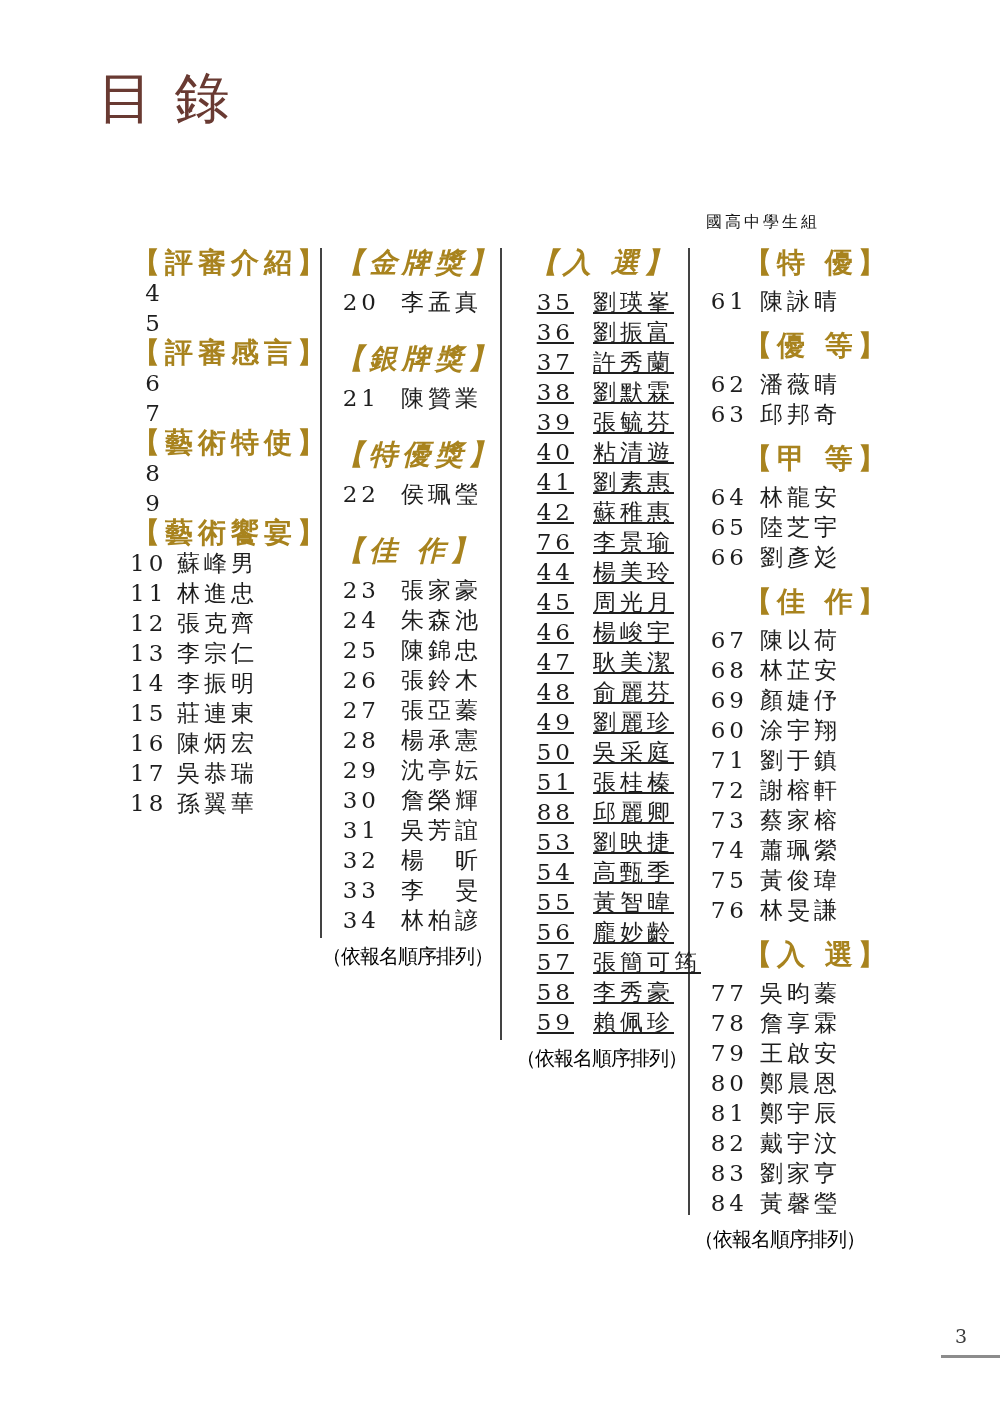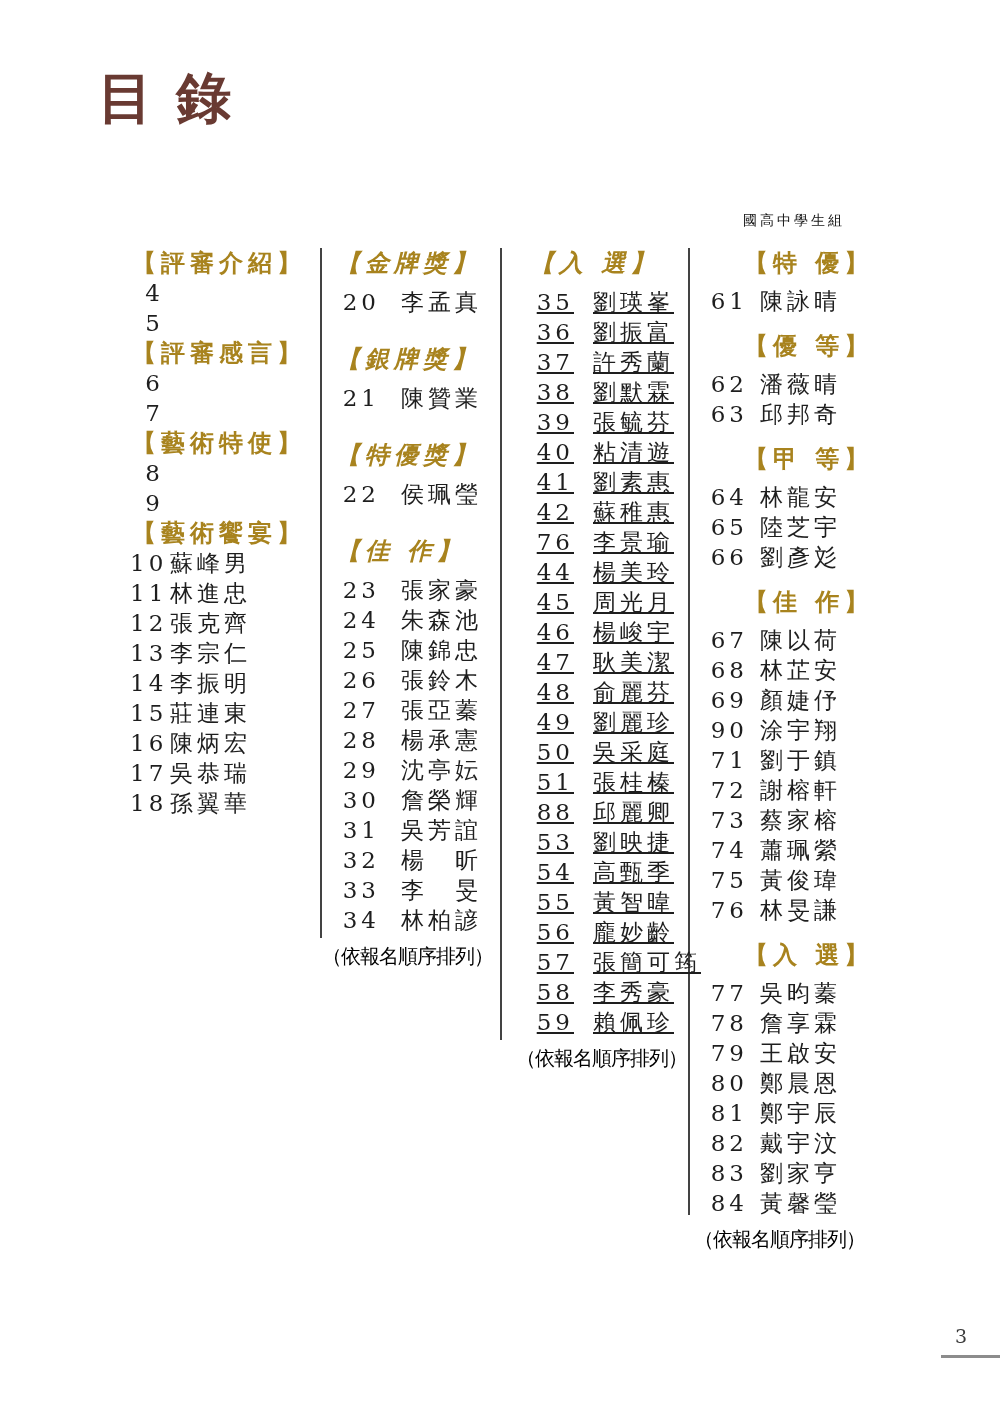--- a/index.html
+++ b/index.html
@@ -7,61 +7,61 @@
     position:relative;
     width:1000px; height:1414px;
     margin:0 auto;
     background:#ffffff;
     font-family:"DejaVu Serif","Liberation Serif",serif;
     color:#1e1e1e;
     overflow:hidden;
   }
   .title {
     position:absolute; left:98px; top:62px;
-    font-size:55px; font-weight:bold;
+    font-size:55px; font-weight:normal;
     color:#693a32;
     letter-spacing:2px;
     white-space:pre;
   }
   .group-label {
     position:absolute; left:706px; top:212px; width:176px;
-    text-align:center;
-    font-size:14px; letter-spacing:3px;
+    text-align:left;
+    font-size:16px; letter-spacing:3px;
     color:#141414;
     white-space:pre;
     font-family:Liberation Serif, serif;
   }
   .vline { position:absolute; width:2px; background:#434343; }
   .v1 { left:320px; top:248px; height:690px; }
   .v2 { left:500px; top:248px; height:792px; }
   .v3 { left:688px; top:248px; height:967px; }
 
   .col { position:absolute; top:248px; }
   .col1 { left:130px; width:188px; }
   .col2 { left:334px; width:164px; }
   .col3 { left:528px; width:158px; }
   .col4 { left:706px; width:178px; }
 
   .sec-header {
     height:30px; line-height:30px;
-    font-size:24px; font-weight:bold;
+    font-size:28px; font-weight:bold;
     letter-spacing:5px;
     color:#a8831e;
     white-space:pre;
     padding-left:2px;
   }
   .col2 .sec-header, .col3 .sec-header { margin-top:27px; margin-bottom:9px;font-style:italic; }
   .col4 .sec-header { margin-top:15px; margin-bottom:8px;margin-left:36px; }
   .col2 .sec-header:first-child, .col3 .sec-header:first-child,
   .col4 .sec-header:first-child { margin-top:0; }
 
   .row { height:30px; line-height:30px; display:flex; white-space:pre; }
   .num  { font-size:23px; letter-spacing:4px; text-align:right; flex:none; }
   .name { font-size:23px; letter-spacing:4px; }
-  .col1 .num { width:34px; } .col1 .name { margin-left:6px;text-align:center; }
+  .col1 .num { width:34px; } .col1 .name { margin-left:13px;text-align:center; }
   .col2 .num { width:46px; } .col2 .name { margin-left:21px; }
   .col3 .num { width:46px;text-decoration:underline; } .col3 .name { margin-left:19px;text-decoration:underline; }
   .col4 .num { width:42px; } .col4 .name { margin-left:12px; }
 
   .note {
     margin-top:6px; margin-left:-12px;
     height:30px; line-height:30px;
     font-size:20px; letter-spacing:-1px;
     white-space:pre;
     color:#000000;
@@ -168,21 +168,21 @@
       <div class="row"><span class="num">62</span><span class="name">潘薇晴</span></div>
       <div class="row"><span class="num">63</span><span class="name">邱邦奇</span></div>
       <div class="sec-header">【甲 等】</div>
       <div class="row"><span class="num">64</span><span class="name">林龍安</span></div>
       <div class="row"><span class="num">65</span><span class="name">陸芝宇</span></div>
       <div class="row"><span class="num">66</span><span class="name">劉彥彣</span></div>
       <div class="sec-header">【佳 作】</div>
       <div class="row"><span class="num">67</span><span class="name">陳以荷</span></div>
       <div class="row"><span class="num">68</span><span class="name">林芷安</span></div>
       <div class="row"><span class="num">69</span><span class="name">顏婕伃</span></div>
-      <div class="row"><span class="num">90</span><span class="name">涂宇翔</span></div>
+      <div class="row"><span class="num">60</span><span class="name">涂宇翔</span></div>
       <div class="row"><span class="num">71</span><span class="name">劉于鎮</span></div>
       <div class="row"><span class="num">72</span><span class="name">謝榕軒</span></div>
       <div class="row"><span class="num">73</span><span class="name">蔡家榕</span></div>
       <div class="row"><span class="num">74</span><span class="name">蕭珮縈</span></div>
       <div class="row"><span class="num">75</span><span class="name">黃俊瑋</span></div>
       <div class="row"><span class="num">76</span><span class="name">林旻謙</span></div>
       <div class="sec-header">【入 選】</div>
       <div class="row"><span class="num">77</span><span class="name">吳昀蓁</span></div>
       <div class="row"><span class="num">78</span><span class="name">詹享霖</span></div>
       <div class="row"><span class="num">79</span><span class="name">王啟安</span></div>

